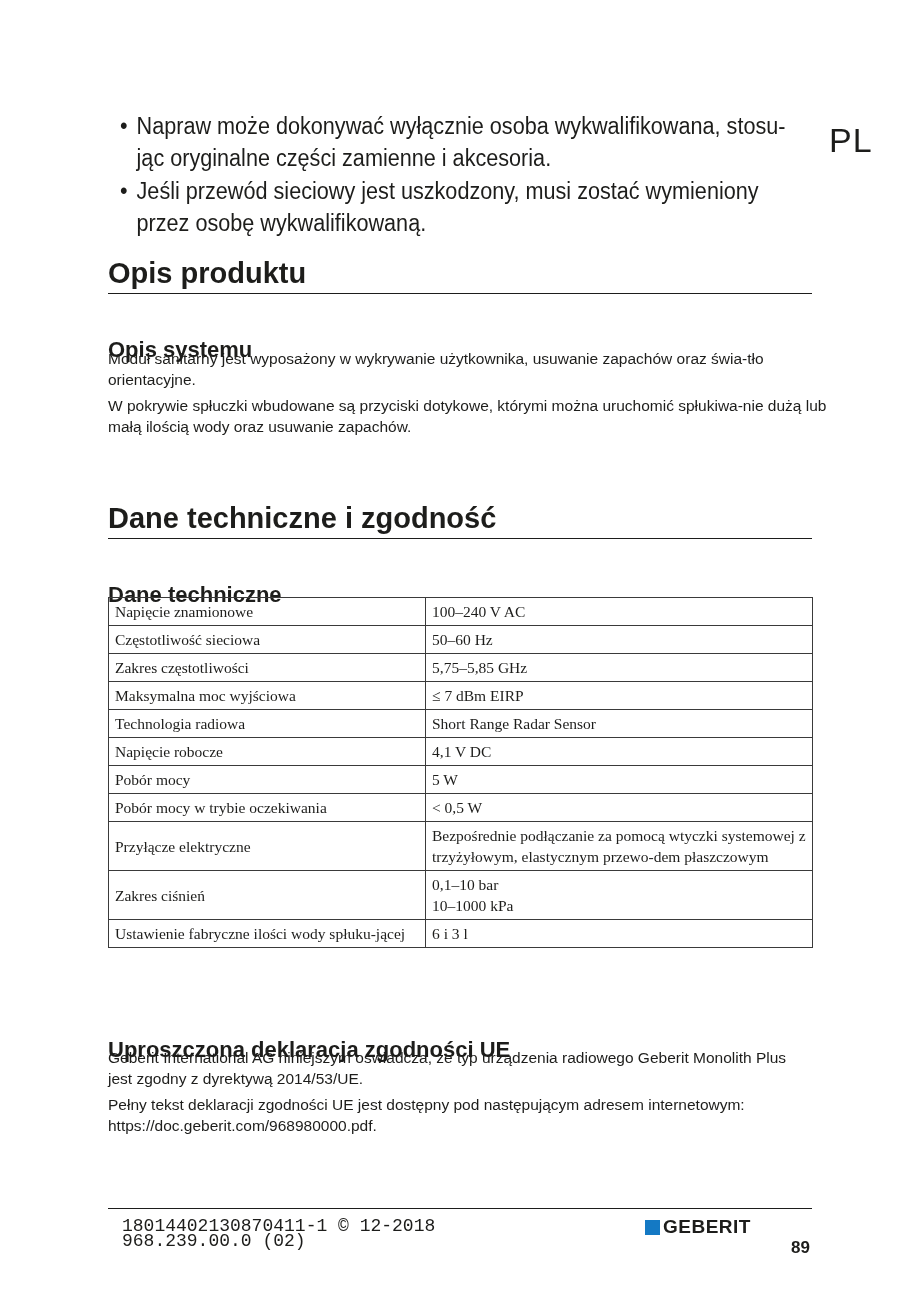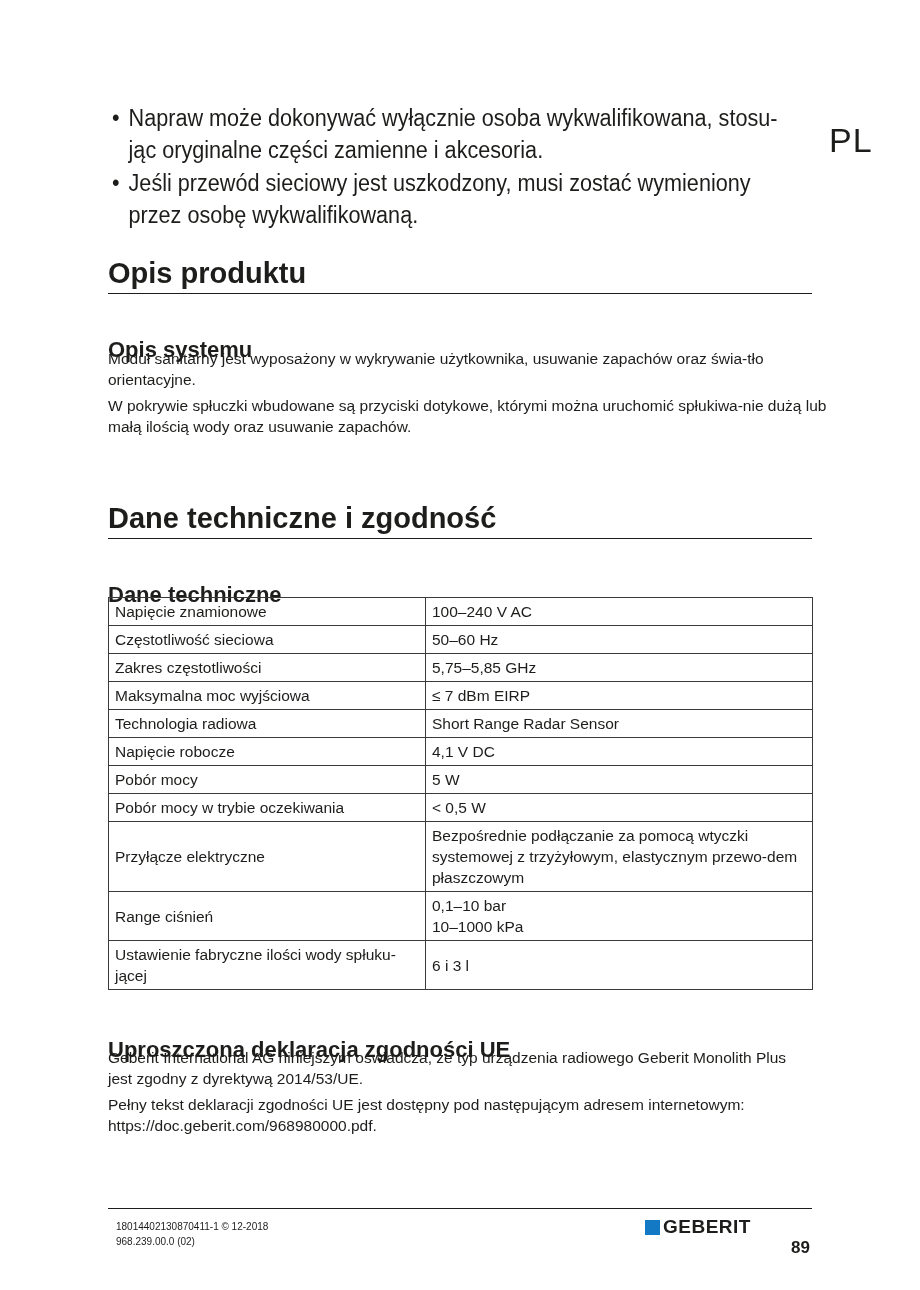--- a/index.html
+++ b/index.html
@@ -1,33 +1,33 @@
 <!DOCTYPE html>
 <html><head>
 <meta charset="utf-8">
 <style>
   html, body { margin: 0; padding: 0; background: #ffffff; }
   body { width: 920px; height: 1290px; position: relative; overflow: hidden;
          font-family: "Liberation Sans", sans-serif; color: #1d1d1b; }
   .page { position: absolute; left: 0; top: 0; width: 920px; height: 1290px; }
   .lang { position: absolute; left: 829px; top: 72px; font-size: 34px; line-height: 40px; letter-spacing: 1px; margin-top: 48px; }
-  .bullets { position: absolute; left: 108px; top: 98px; width: 710px; margin: 4px; padding: 0; list-style: none; }
+  .bullets { position: absolute; left: 108px; top: 98px; width: 710px; margin: 12px; padding: 0; list-style: none; }
   .bullets li { position: relative; padding-left: 18px; font-size: 23.5px; line-height: 32px; margin-bottom: 1px;
                 transform: scaleX(0.92); transform-origin: left; width: 770px; }
   .bullets li::before { content: "\2022"; position: absolute; left: 0; top: 0; }
   .h1 { position: absolute; left: 108px; width: 704px; font-size: 29px; font-weight: bold; line-height: 34px;
         border-bottom: 1.5px solid #1d1d1b; padding-bottom: 3px; }
   .h2 { position: absolute; left: 108px; font-size: 22px; font-weight: bold; line-height: 26px; margin-top: 24px; }
   .para { position: absolute; left: 108px; width: 720px; font-size: 15.5px; line-height: 21px; margin: 0; }
   .para p { margin: 0 0 5px 0; }
   table.spec { position: absolute; left: 108px; top: 597px; width: 705px; border-collapse: collapse; font-size: 15.5px; }
-  table.spec td { border: 1px solid #3a3a3a; padding: 3px 6px; line-height: 21px; vertical-align: middle; }
+  table.spec td { border: 1px solid #3a3a3a; padding: 3px 6px; line-height: 21px; vertical-align: middle; font-family: Liberation Serif, serif; }
   table.spec td.k { width: 304px; }
   .footer-rule { position: absolute; left: 108px; top: 1208px; width: 704px; border-top: 1.5px solid #1d1d1b; }
-  .footer-code { position: absolute; left: 116px; top: 1219px; font-size: 10px; line-height: 15px; }
+  .footer-code { position: absolute; left: 122px; top: 1219px; font-size: 18px; line-height: 15px; font-family: Liberation Mono, monospace; }
   .logo { position: absolute; left: 645px; top: 1217px; display: flex; align-items: center; }
   .logo-square { width: 15px; height: 15px; background: #1479c4; margin-right: 3px; }
   .logo-text { font-size: 19px; font-weight: bold; letter-spacing: 0.5px; line-height: 20px; }
   .pagenum { position: absolute; left: 791px; top: 1218px; font-size: 17px; font-weight: bold; line-height: 20px; margin-top: 20px; }
 </style>
 </head>
 <body>
 
 <div class="page">
 
@@ -89,21 +89,21 @@
         </tr>
     <tr>
           <td class="k">Pobór mocy w trybie oczekiwania</td>
           <td>&lt; 0,5 W</td>
         </tr>
     <tr>
           <td class="k">Przyłącze elektryczne</td>
           <td>Bezpośrednie podłączanie za pomocą wtyczki systemowej z trzyżyłowym, elastycznym przewo-dem płaszczowym</td>
         </tr>
     <tr>
-          <td class="k">Range ciśnień</td>
+          <td class="k">Zakres ciśnień</td>
           <td style="white-space:pre-line;">0,1–10 bar
 10–1000 kPa</td>
         </tr>
     <tr>
           <td class="k">Ustawienie fabryczne ilości wody spłuku-jącej</td>
           <td>6 i 3 l</td>
         </tr>
   </tbody>
     </table>
 

